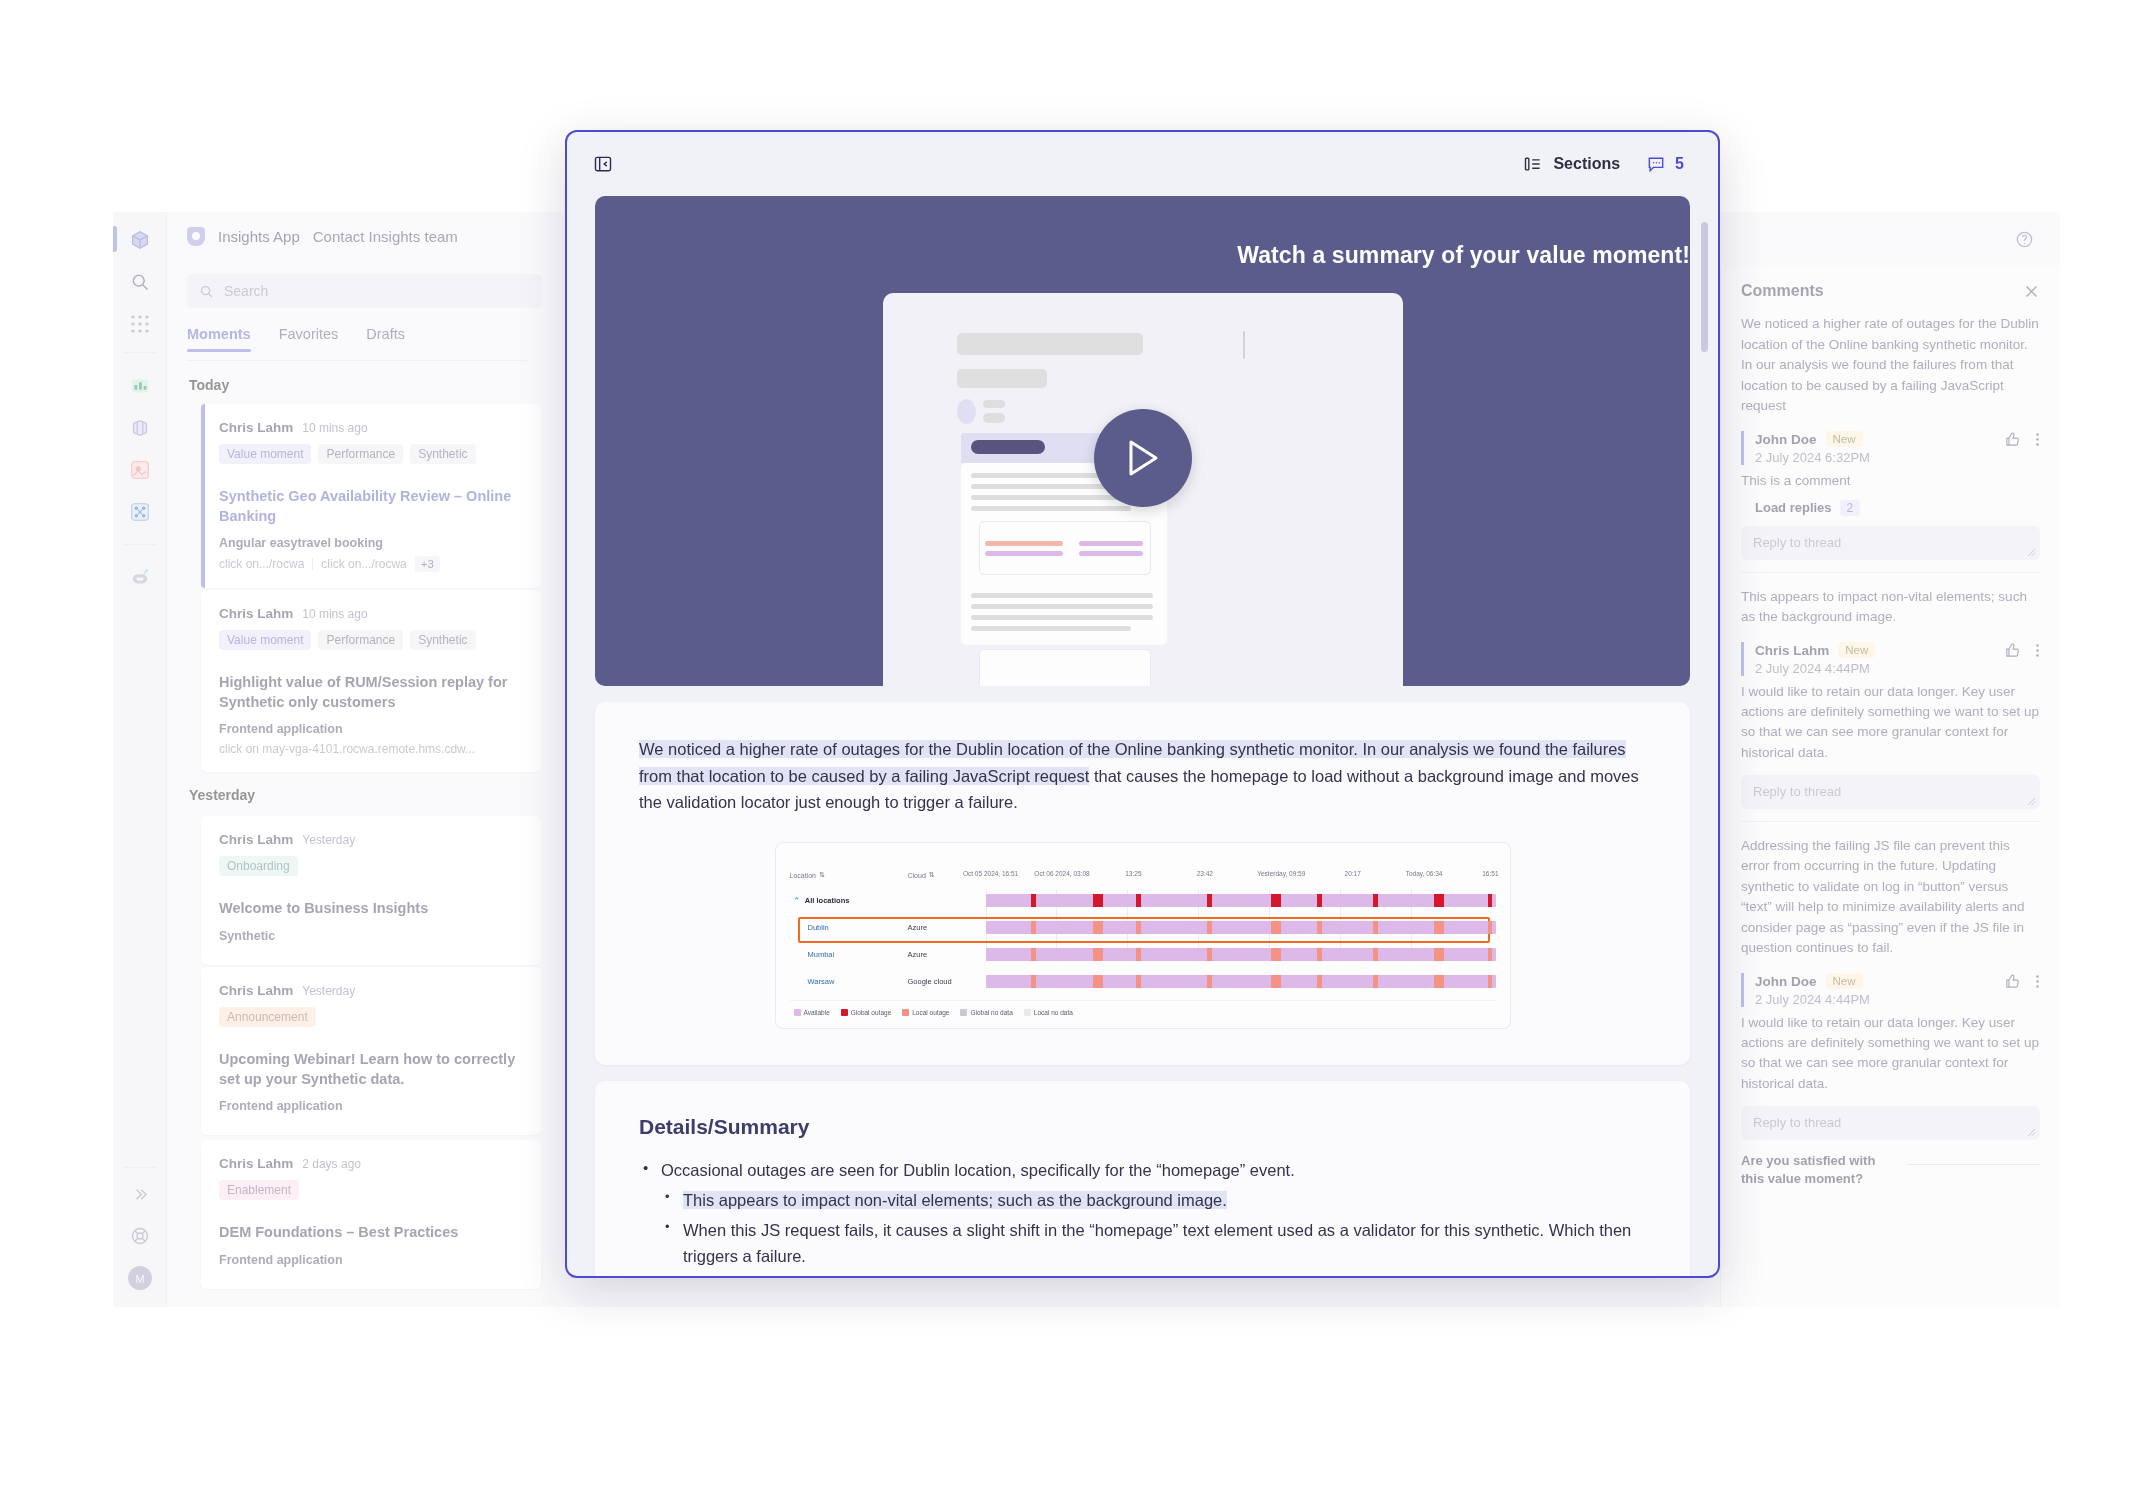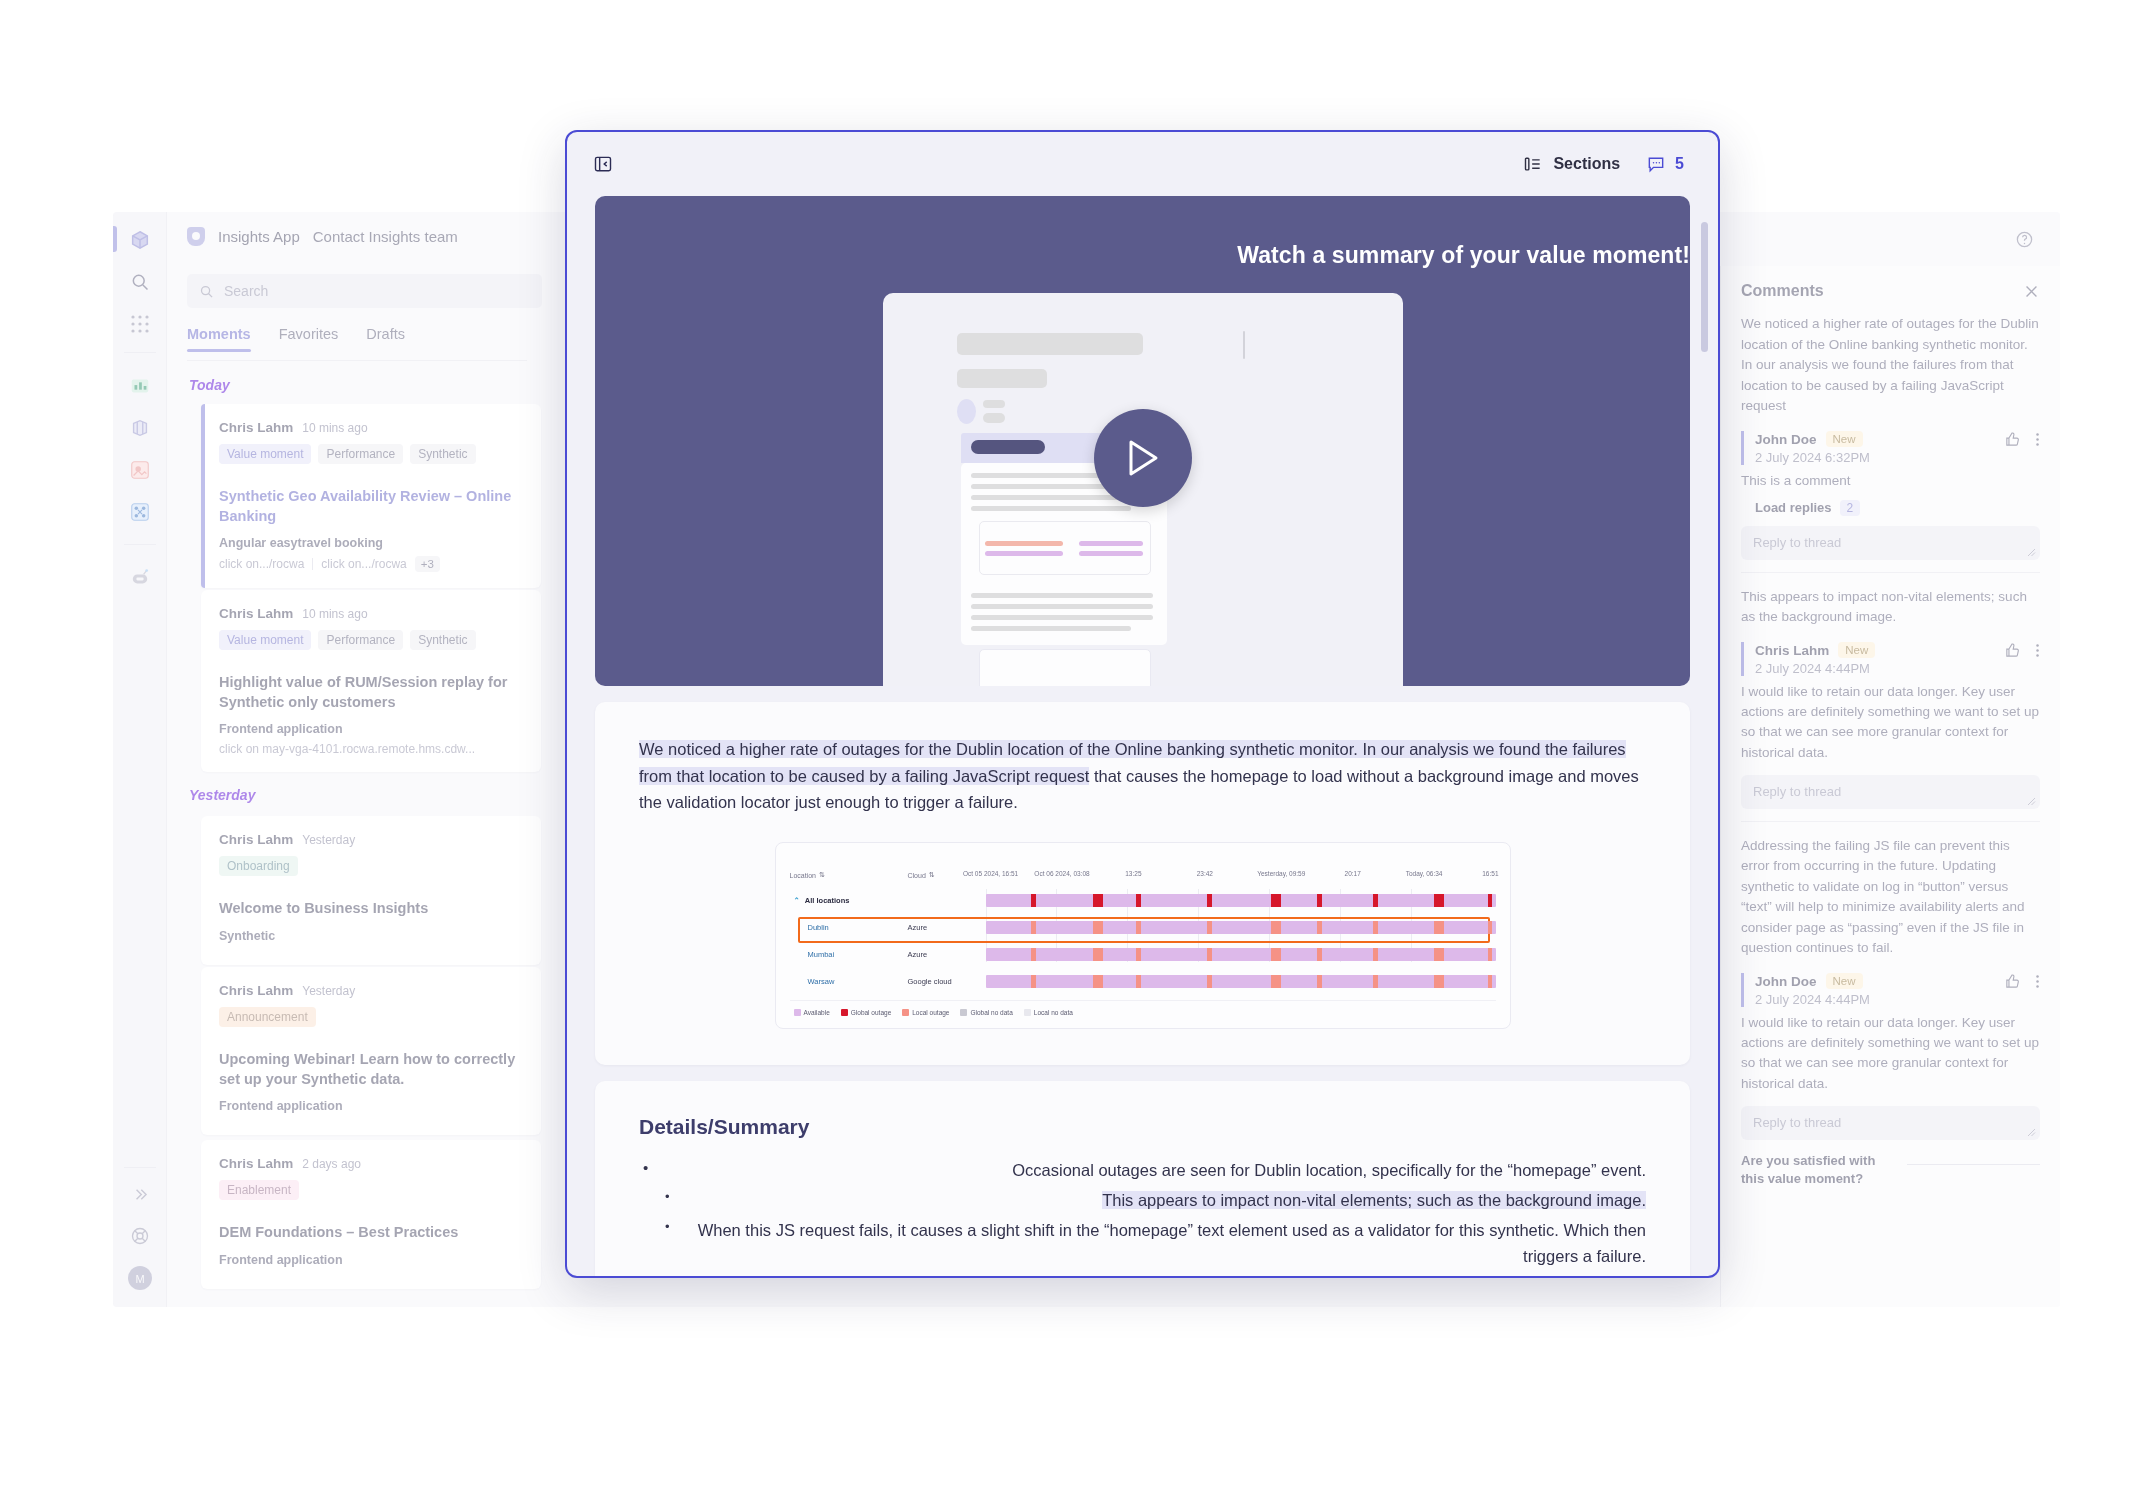--- a/index.html
+++ b/index.html
@@ -67,21 +67,21 @@
   .tabs { position: absolute; left: 20px; top: 114px; display: flex; gap: 28px; }
   .tab { font-size: 14.5px; color: #6e6e87; padding-bottom: 10px; position: relative; }
   .tab.active { color: #7b7bd0; font-weight: 600; }
   .tab.active::after {
     content: ""; position: absolute; left: 0; right: 0; bottom: 0; height: 3px;
     background: #8c8cdb; border-radius: 2px;
   }
   .tabs-rule { position: absolute; left: 20px; top: 148px; width: 340px; height: 1px; background: #e6e6ee; }
 
   .day-label {
-    position: absolute; left: 22px; font-size: 14px; font-weight: 700; color: #6d28d9; font-style: italic;
+    position: absolute; left: 22px; font-size: 14px; font-weight: 700; color: #404040;
   }
   .mcard {
     position: absolute; left: 34px; width: 340px;
     background: #ffffff; border-radius: 6px; padding: 16px 18px 16px 18px;
     box-shadow: 0 1px 2px rgba(40,40,70,.05);
   }
   .mcard.sel { border-left: 4px solid #8c8cdb; padding-left: 14px; border-radius: 4px 6px 6px 4px; }
   .mc-head { display: flex; align-items: baseline; gap: 9px; margin-bottom: 9px; }
   .mc-author { font-size: 13.5px; font-weight: 700; color: #5d5d75; }
   .mc-time { font-size: 12px; color: #9191a8; }
@@ -212,21 +212,21 @@
   .ch-hl {
     position: absolute; left: 8px; right: 6px; border: 2px solid #f26a1b; border-radius: 2px;
     height: 26px;
   }
   .ch-vlines { position: absolute; left: 196px; right: 14px; top: 34px; bottom: 30px; pointer-events: none; }
   .vline { position: absolute; top: 0; bottom: 0; width: 1px; background: #ececf2; }
   .ch-legend { display: flex; gap: 11px; align-items: center; padding: 8px 0 2px 4px; border-top: 1px solid #f0f0f5; margin-top: 8px; }
   .lg { display: flex; align-items: center; gap: 3px; font-size: 6.5px; color: #5b5b70; }
   .lgsw { width: 7px; height: 7px; border-radius: 1px; }
 
-  .bullets { list-style: none; margin-top: 8px; text-align: right; }
+  .bullets { list-style: none; margin-top: 8px; }
   .bullets li {
     font-size: 16.5px; line-height: 1.62; color: #33334d;
     position: relative; padding-left: 22px; margin-bottom: 3px;
   }
   .bullets li::before {
     content: "•"; position: absolute; left: 4px; top: -1px; color: #33334d; font-size: 15px;
   }
   .bullets .sub { margin-left: 22px; }
   .bullets .sub::before { content: "•"; left: 4px; font-size: 13px; }
 

